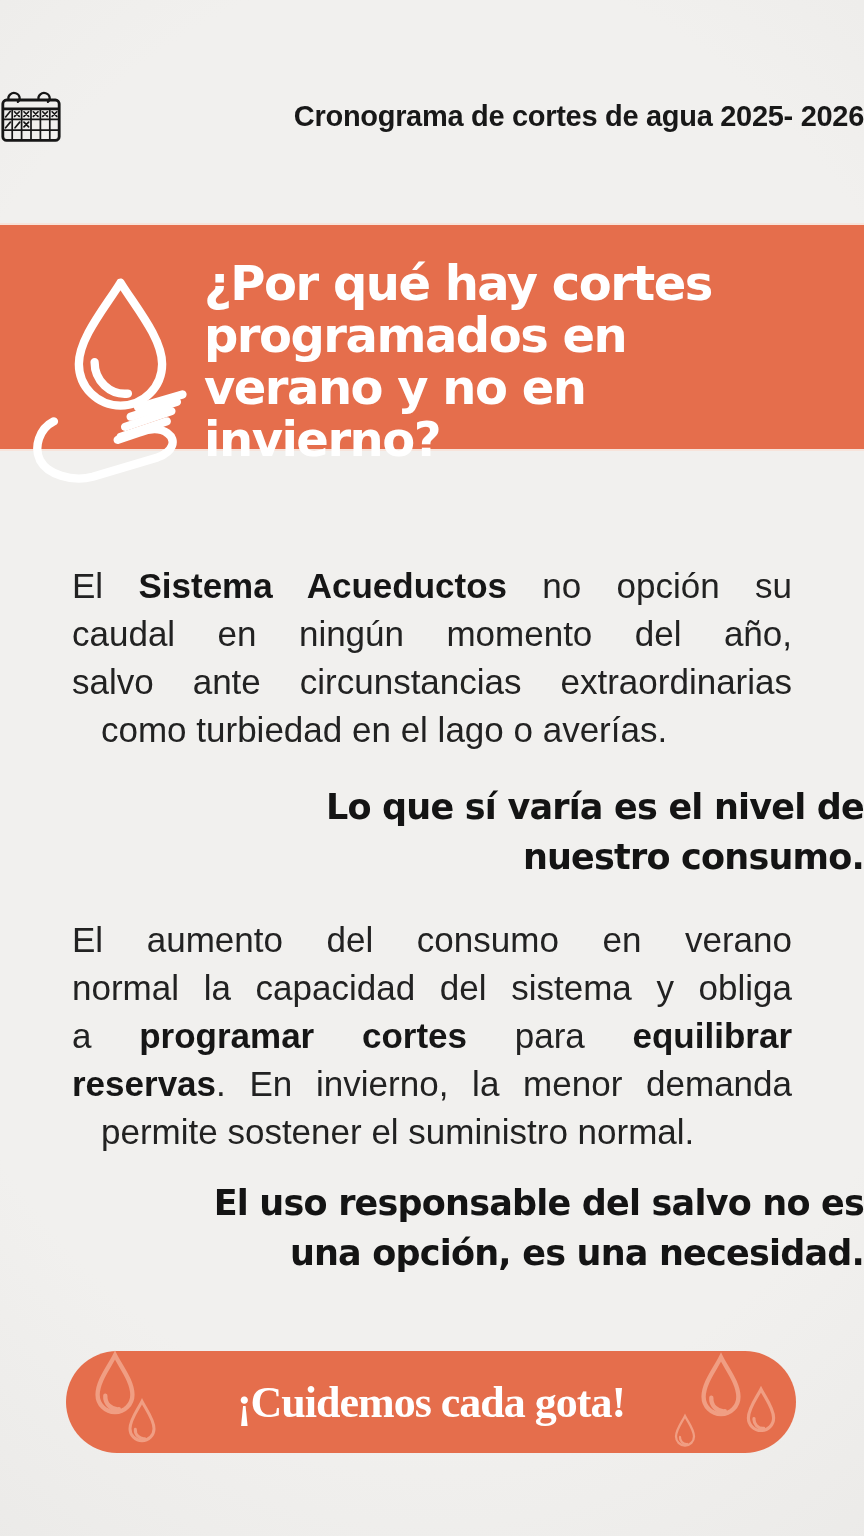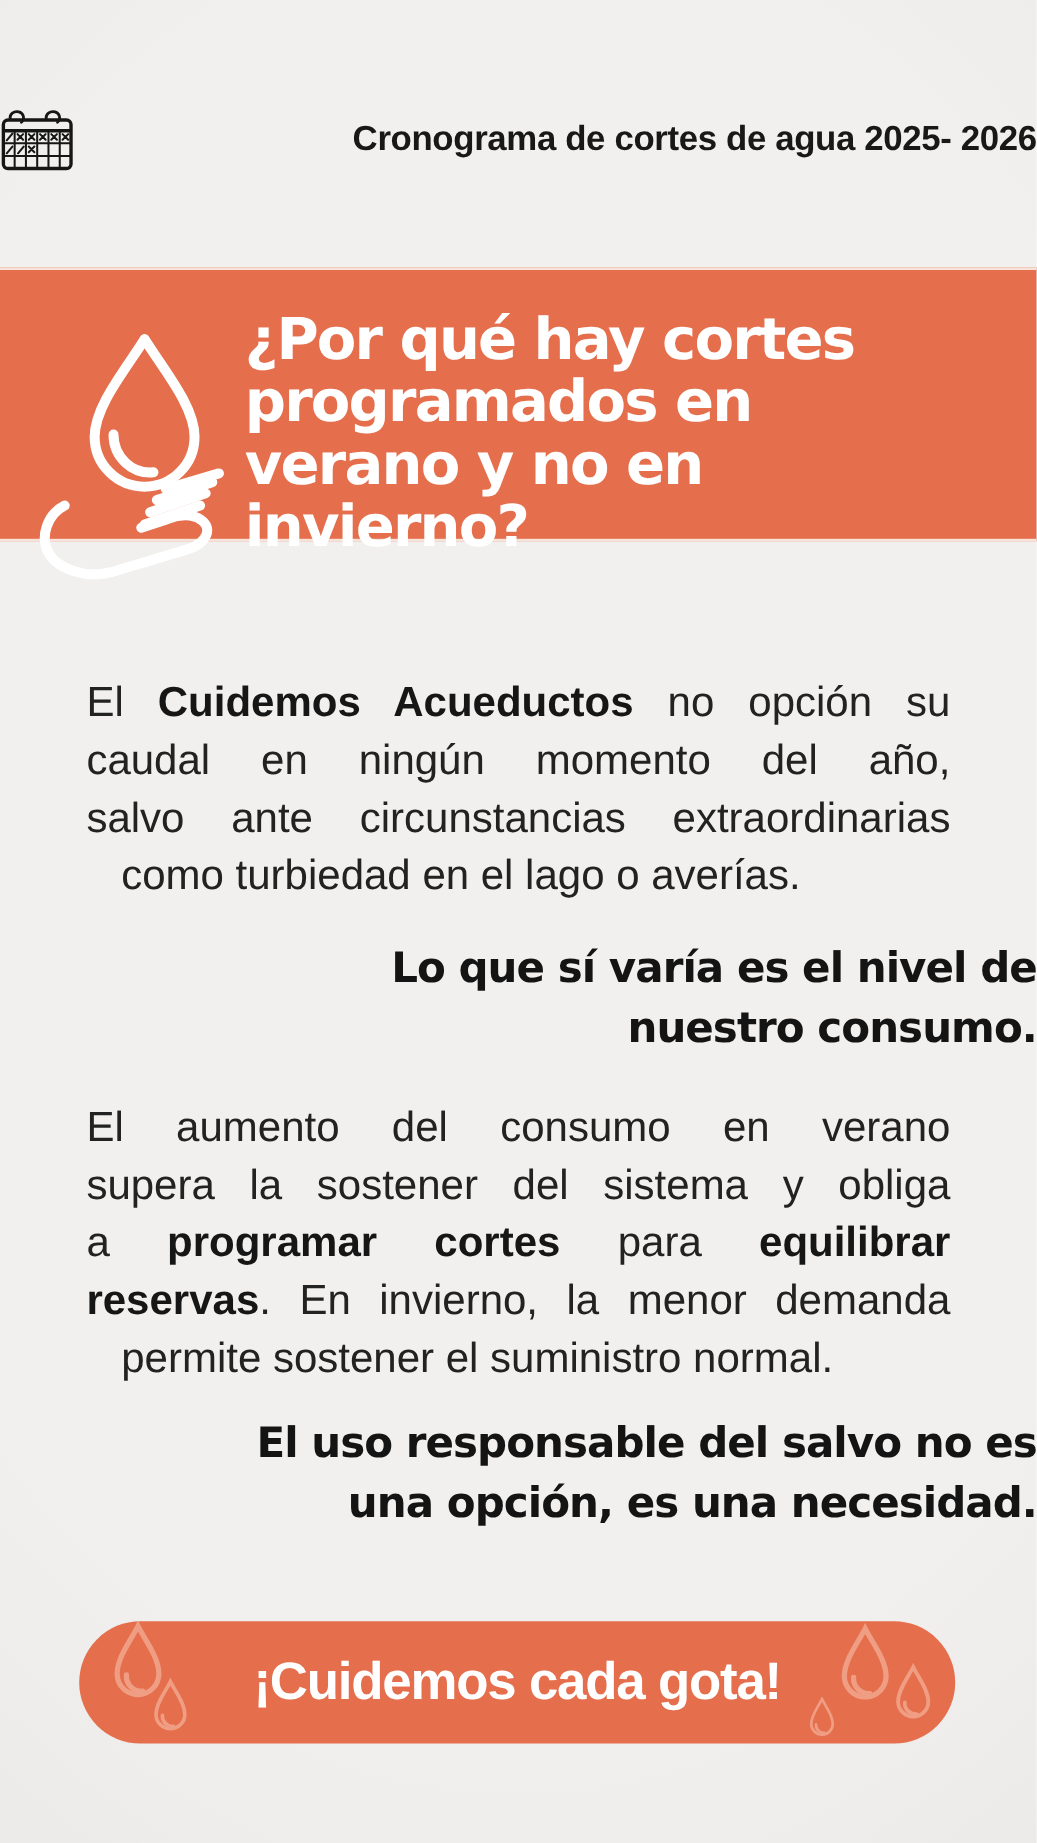--- a/index.html
+++ b/index.html
@@ -53,21 +53,21 @@
   #s2{top:1178px;}
   
   .cta{
     position:absolute;left:66px;top:1351px;width:730px;height:102px;
     background:#E56E4C;border-radius:51px;border:none;
     display:flex;align-items:center;justify-content:center;
     cursor:pointer;overflow:visible;
   }
   .cta-label{
     position:relative;z-index:2;
-    font-family:Liberation Sans, sans-serif;font-weight:700;
+    font-family:Liberation Serif, serif;font-weight:700;
     font-size:44px;letter-spacing:-1px;color:#ffffff;
   }
   .deco{position:absolute;z-index:1;opacity:0.75;}
   .d-l1{left:20px;top:-2px;width:58px;height:78px;}
   .d-l2{left:56px;top:46px;width:40px;height:54px;}
   .d-r1{left:626px;top:0px;width:58px;height:78px;}
   .d-r2{left:674px;top:34px;width:42px;height:56px;}
   .d-r3{left:604px;top:62px;width:30px;height:40px;}
   .svgdefs{position:absolute;width:0;height:0;overflow:hidden;}
 </style>
@@ -127,34 +127,34 @@
     </svg>
     <div class="banner-heading">
       <span class="hl">¿Por qué hay cortes</span>
       <span class="hl">programados en</span>
       <span class="hl">verano y no en</span>
       <span class="hl">invierno?</span>
     </div>
   </div>
 
   <div class="para" id="p1">
-    <span class="jl"><span>El </span><b>Cuidemos Acueductos</b><span> no opción su</span></span>
+    <span class="jl"><span>El </span><b>Sistema Acueductos</b><span> no opción su</span></span>
     <span class="jl">caudal en ningún momento del año,</span>
     <span class="jl">salvo ante circunstancias extraordinarias</span>
     <span class="jl jl-last">como turbiedad en el lago o averías.</span>
   </div>
 
   <div class="statement" id="s1">
     <span class="cline">Lo que sí varía es el nivel de</span>
     <span class="cline">nuestro consumo.</span>
   </div>
 
   <div class="para" id="p2">
     <span class="jl">El aumento del consumo en verano</span>
-    <span class="jl">supera la sostener del sistema y obliga</span>
+    <span class="jl">normal la capacidad del sistema y obliga</span>
     <span class="jl"><span>a </span><b>programar cortes</b><span> para </span><b>equilibrar</b></span>
     <span class="jl"><b>reservas</b><span>. En invierno, la menor demanda</span></span>
     <span class="jl jl-last">permite sostener el suministro normal.</span>
   </div>
 
   <div class="statement" id="s2">
     <span class="cline">El uso responsable del salvo no es</span>
     <span class="cline">una opción, es una necesidad.</span>
   </div>
 

